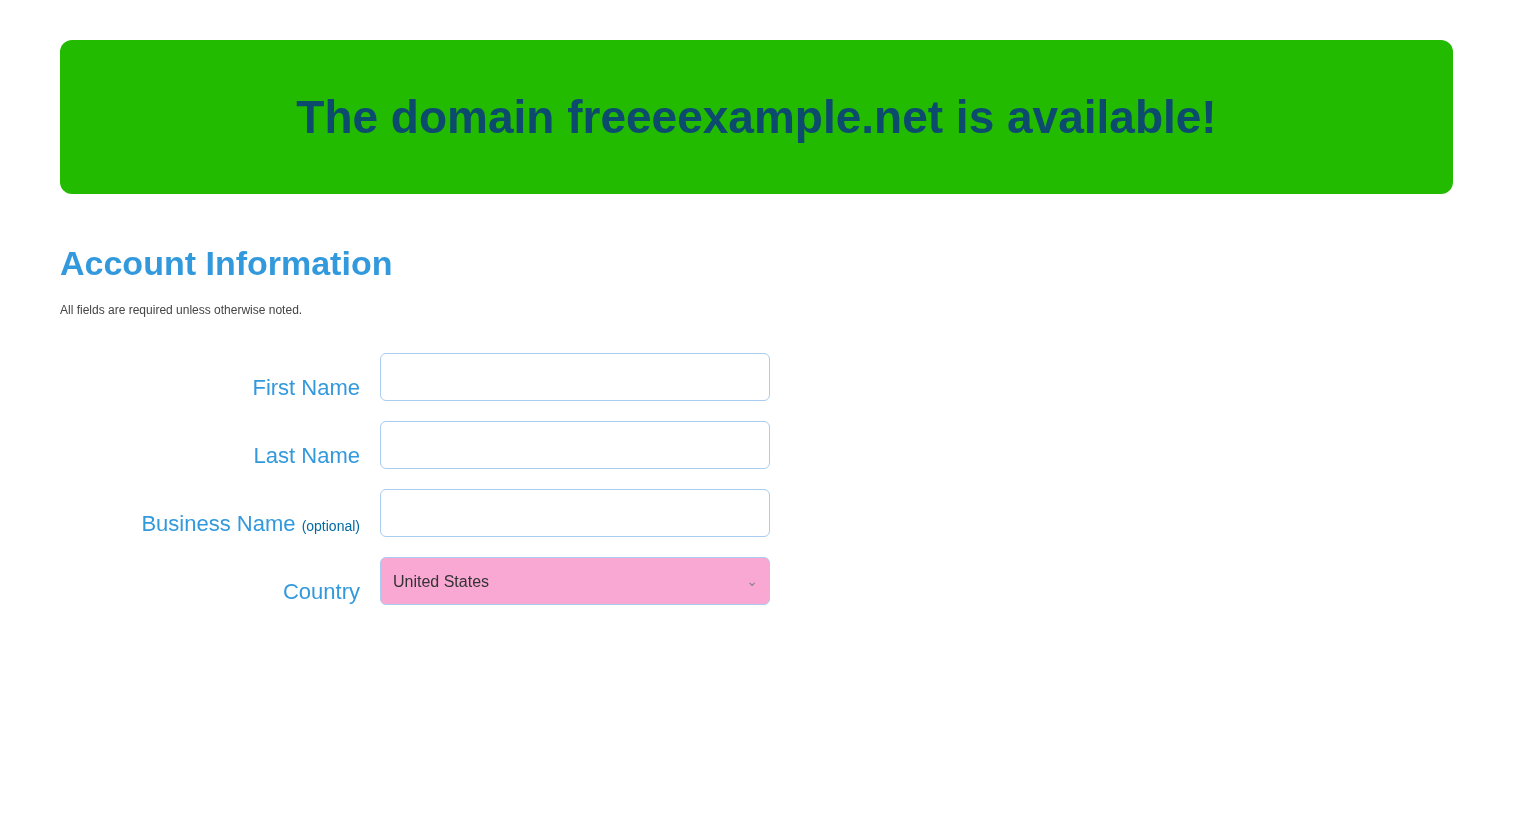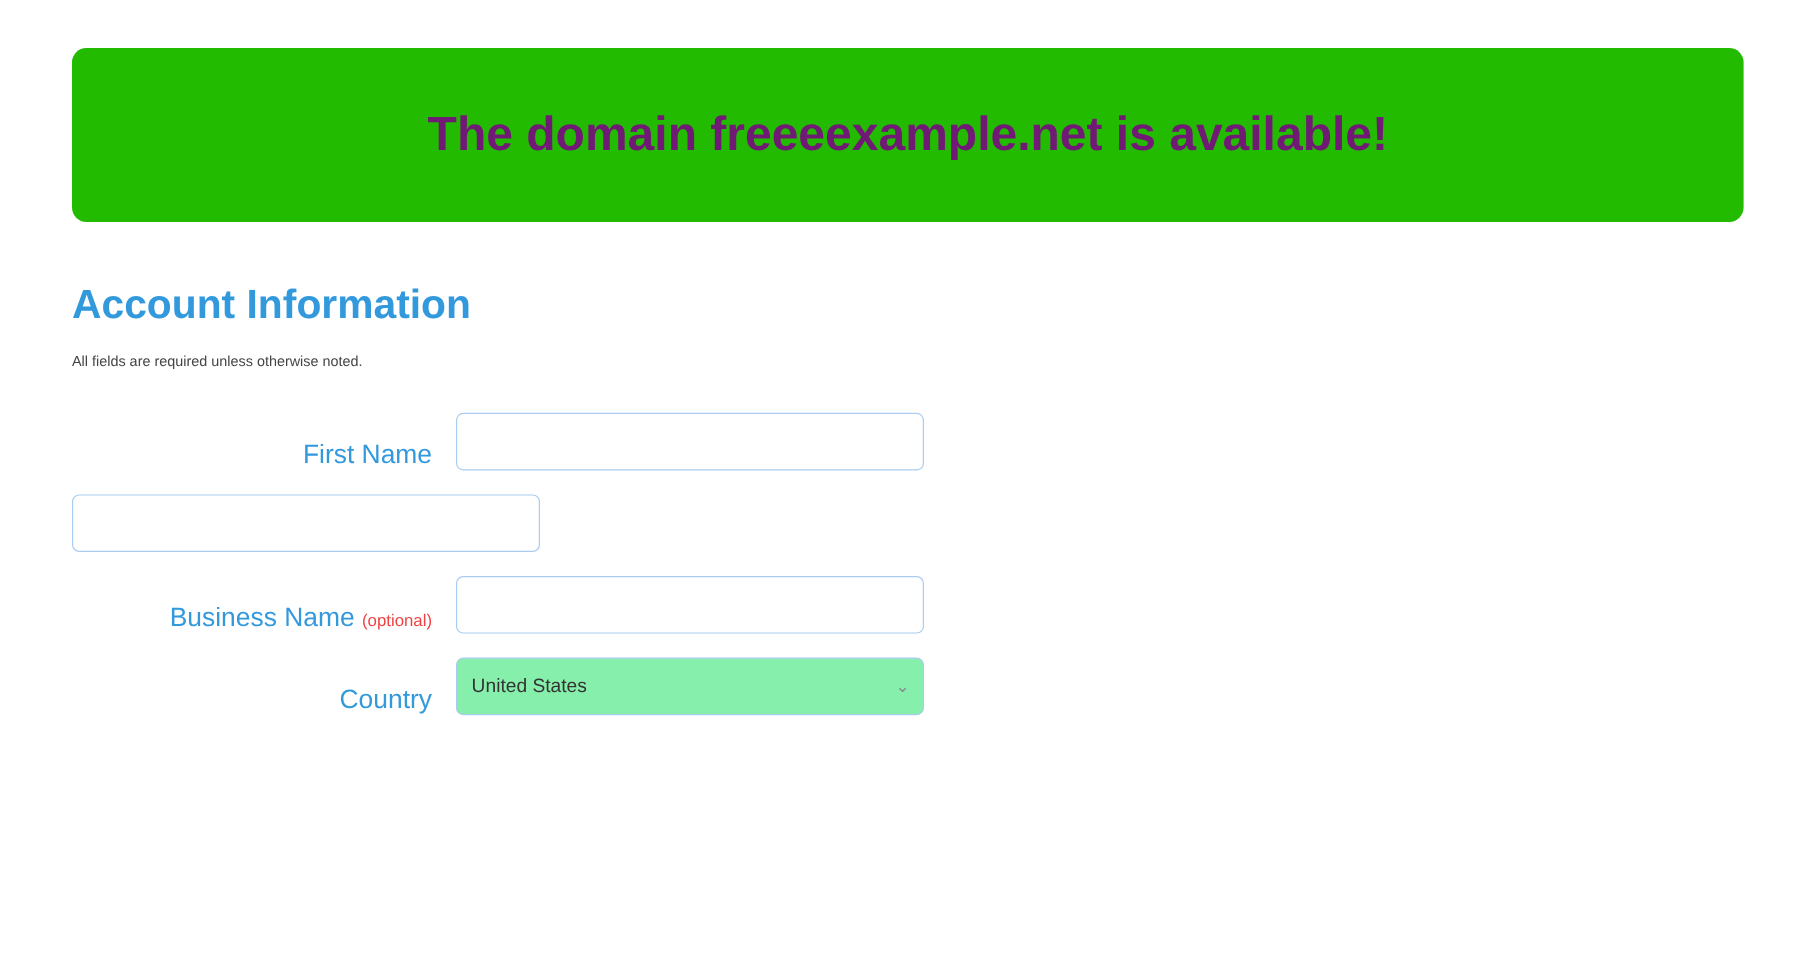--- a/index.html
+++ b/index.html
@@ -16,22 +16,22 @@
 
     .banner {
       margin: 40px 60px 0 60px;
       background-color: #22bb00;
       border-radius: 12px;
       padding: 50px 40px;
       text-align: center;
     }
 
     .banner-text {
-      color: #701a75;
-      font-size: 40px;
+      color: #0c4a6e;
+      font-size: 46px;
       font-weight: bold;
     }
 
     .main-content {
       padding: 50px 60px 40px 60px;
     }
 
     .section-title {
       color: #3399dd;
       font-size: 34px;
@@ -61,21 +61,21 @@
       width: 320px;
       text-align: right;
       padding-right: 20px;
       color: #3399dd;
       font-size: 22px;
       font-weight: 400;
       flex-shrink: 0;
     }
 
     .form-label .optional {
-      color: #ef4444;
+      color: #0369a1;
       font-size: 14px;
       font-weight: 400;
     }
 
     .form-input {
       width: 390px;
       height: 48px;
       border: 1.5px solid #aaccee;
       border-radius: 6px;
       padding: 8px 12px;
@@ -90,21 +90,21 @@
     }
 
     .form-select {
       width: 100%;
       height: 48px;
       border: 1.5px solid #aaccee;
       border-radius: 6px;
       padding: 8px 36px 8px 12px;
       font-size: 16px;
       color: #333333;
-      background-color: #86efac;
+      background-color: #f9a8d4;
       appearance: none;
       -webkit-appearance: none;
       outline: none;
       cursor: pointer;
     }
 
     .select-arrow {
       position: absolute;
       right: 12px;
       top: 50%;
@@ -126,20 +126,21 @@
   <p class="required-note">All fields are required unless otherwise noted.</p>
 
   <div class="form-area">
 
     <div class="form-row">
       <label class="form-label">First Name</label>
       <input class="form-input" type="text" style="">
     </div>
 
     <div class="form-row">
+      <label class="form-label">Last Name</label>
       <input class="form-input" type="text" style="">
     </div>
 
     <div class="form-row">
       <label class="form-label">
         <span>Business Name</span>
         <span class="optional">(optional)</span>
       </label>
       <input class="form-input" type="text" style="">
     </div>

